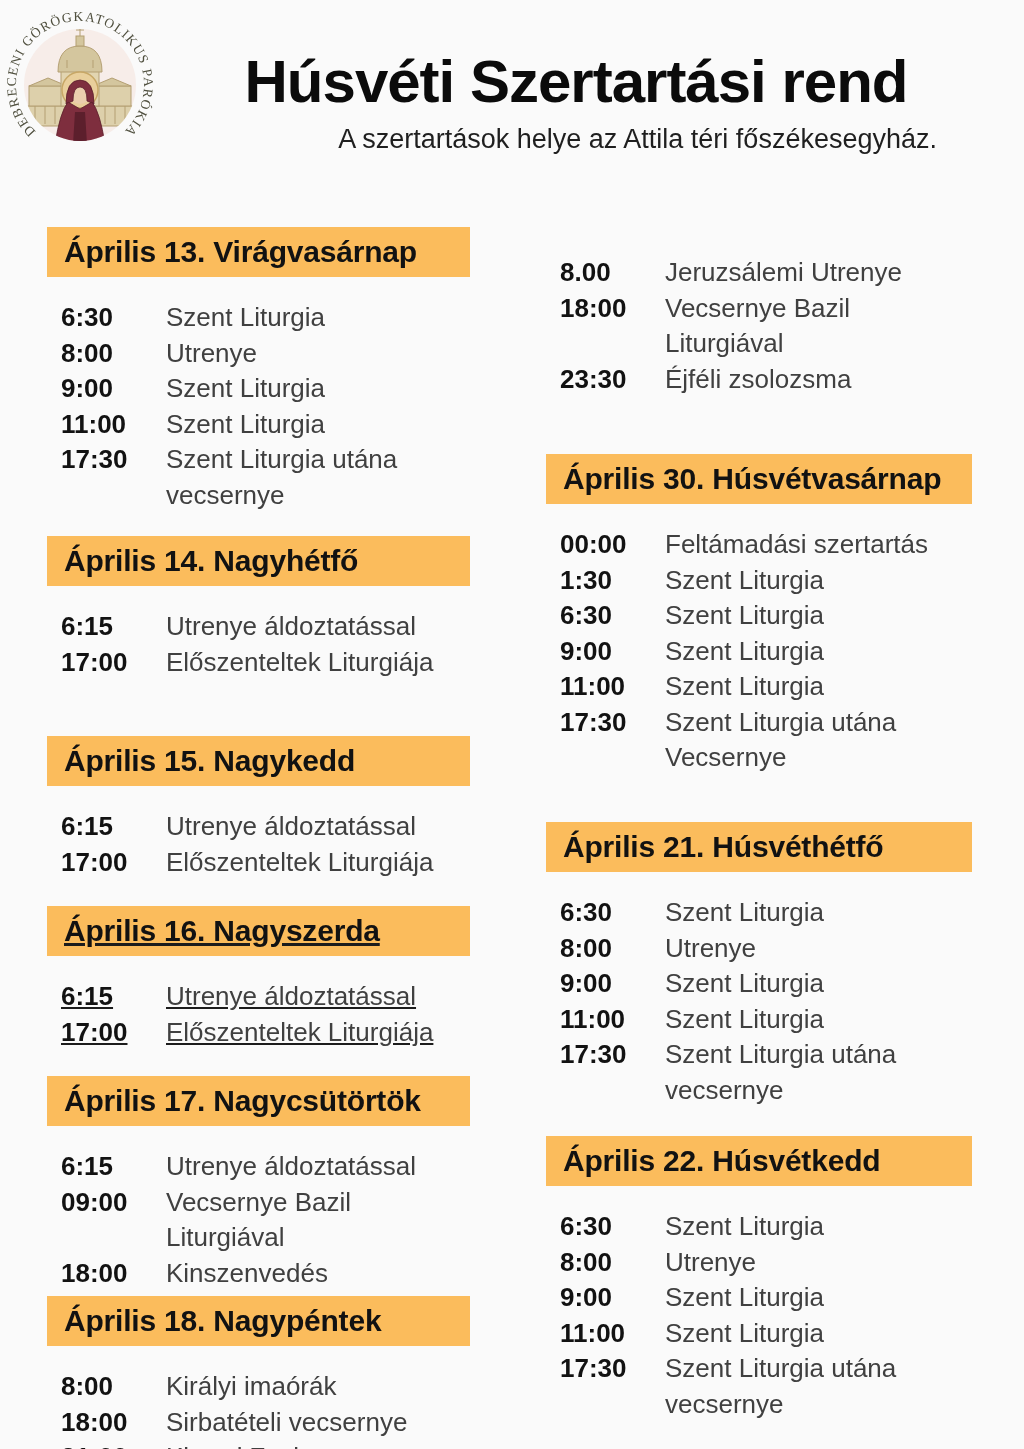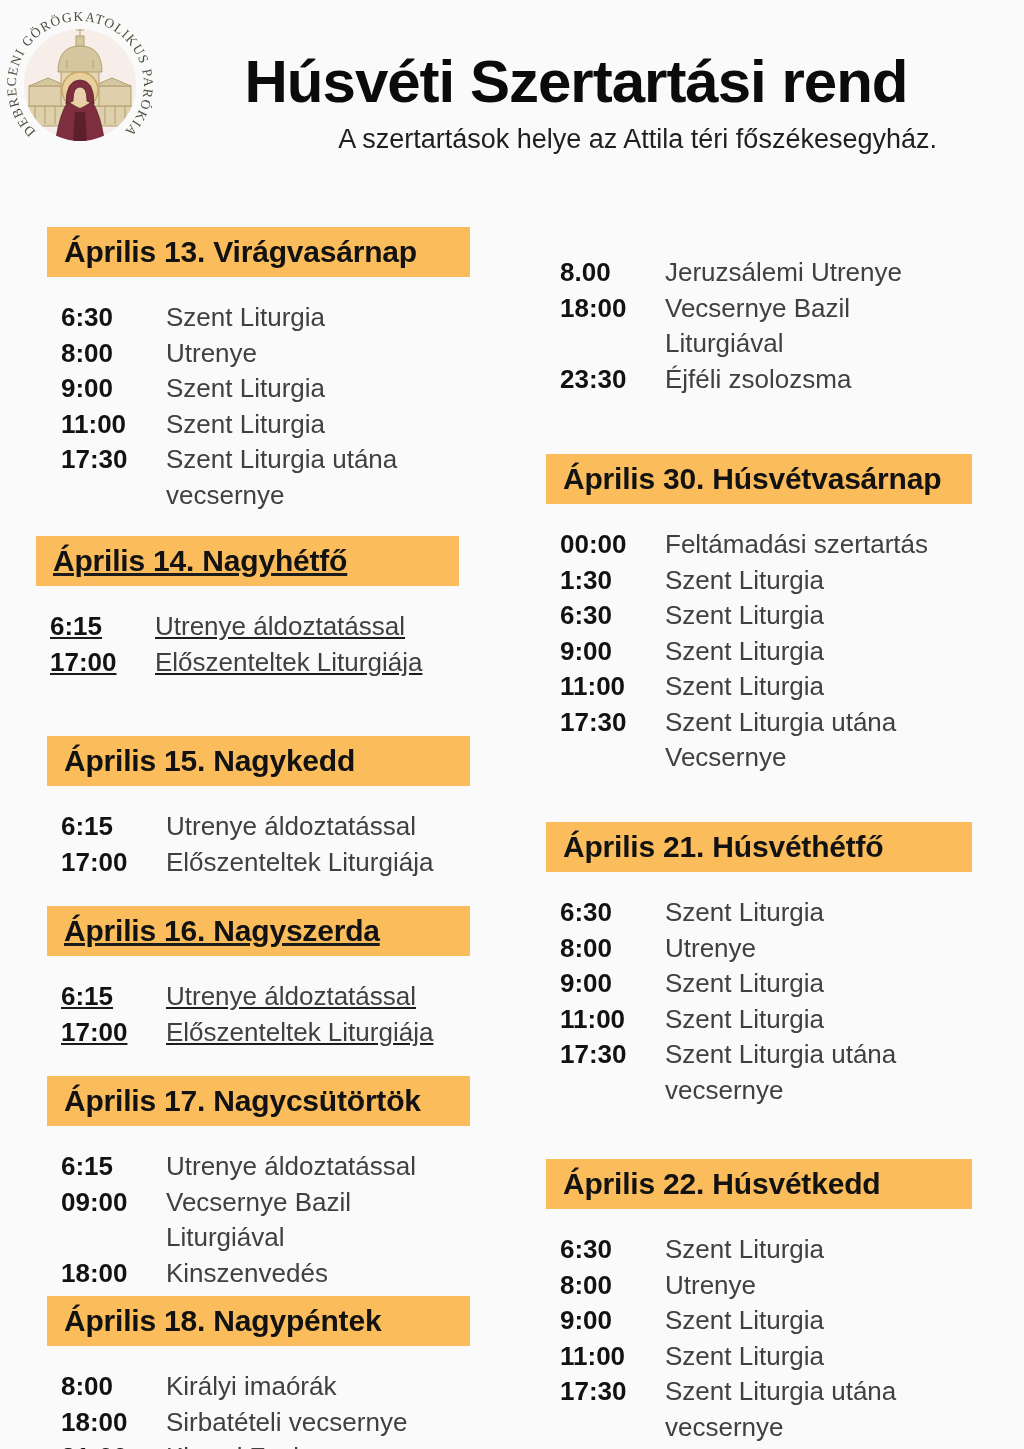--- a/index.html
+++ b/index.html
@@ -139,21 +139,21 @@
           <span class="time">11:00</span>
           <span class="label">Szent Liturgia</span>
         </div>
       <div class="row">
           <span class="time">17:30</span>
           <span class="label">Szent Liturgia utána vecsernye</span>
         </div>
     </div>
   </section>
 
-  <section class="day" style="left:36px; top:500px; width:423px;text-decoration:underline;">
+  <section class="day" style="left:47px; top:500px; width:423px;">
     <div class="day-band">
         <span>Április 14. Nagyhétfő</span>
       </div>
     <div class="rows">
       <div class="row">
           <span class="time">6:15</span>
           <span class="label">Utrenye áldoztatással</span>
         </div>
       <div class="row">
           <span class="time">17:00</span>
@@ -304,21 +304,21 @@
           <span class="time">11:00</span>
           <span class="label">Szent Liturgia</span>
         </div>
       <div class="row">
           <span class="time">17:30</span>
           <span class="label">Szent Liturgia utána vecsernye</span>
         </div>
     </div>
   </section>
 
-  <section class="day" style="left:546px; top:1123px; width:426px;">
+  <section class="day" style="left:546px; top:1100px; width:426px;">
     <div class="day-band">
         <span>Április 22. Húsvétkedd</span>
       </div>
     <div class="rows">
       <div class="row">
           <span class="time">6:30</span>
           <span class="label">Szent Liturgia</span>
         </div>
       <div class="row">
           <span class="time">8:00</span>

